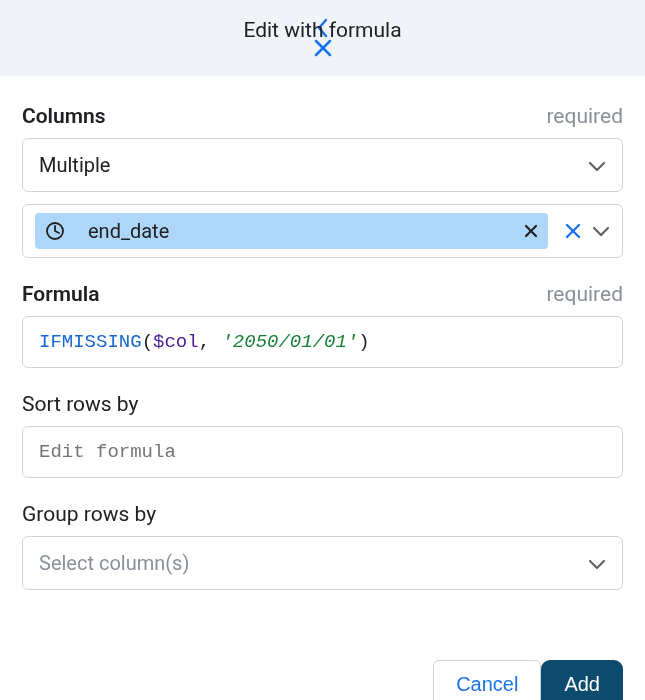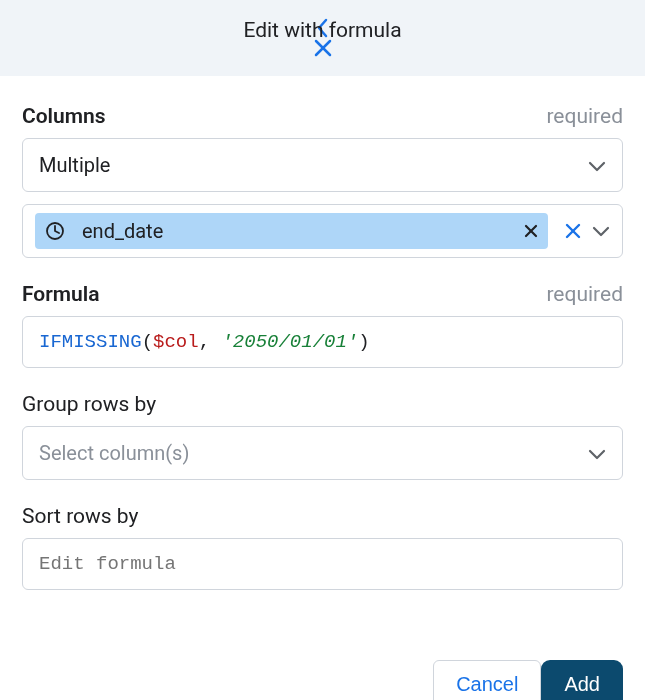--- a/index.html
+++ b/index.html
@@ -97,21 +97,21 @@
       display: flex;
       align-items: center;
       gap: 10px;
     }
     .chip {
       background: #aed6f8;
       border-radius: 4px;
       padding: 6px 10px;
       display: flex;
       align-items: center;
-      gap: 17px;
+      gap: 23px;
       flex: 1;
     }
     .chip-icon {
       display: flex;
       align-items: center;
     }
     .chip-label {
       font-size: 20px;
       color: #202124;
       flex: 1;
@@ -131,21 +131,21 @@
     }
     .code-box {
       border: 1px solid #d0d5dc;
       border-radius: 6px;
       padding: 14px 16px;
       font-family: "SFMono-Regular", Consolas, "Liberation Mono", Menlo, monospace;
       font-size: 19px;
       color: #202124;
     }
     .tok-func { color: #1967d2; }
-    .tok-var { color: #b91c1c; }
+    .tok-var { color: #4c1d95; }
     .tok-str { color: #188038; font-style: italic; }
     .tok-punct { color: #202124; }
     .input-box {
       border: 1px solid #d0d5dc;
       border-radius: 6px;
       padding: 14px 16px;
       font-family: "SFMono-Regular", Consolas, "Liberation Mono", Menlo, monospace;
       font-size: 19px;
       color: #8a9099;
       width: 100%;
@@ -242,34 +242,34 @@
     <div class="label-row">
       <span class="field-label">Formula</span>
       <span class="required-tag">required</span>
     </div>
     <div class="code-box">
       <span class="tok-func">IFMISSING</span><span class="tok-punct">(</span><span class="tok-var">$col</span><span class="tok-punct">, </span><span class="tok-str">'2050/01/01'</span><span class="tok-punct">)</span>
     </div>
   </div>
 
   <div class="field-group">
+    <div class="field-label-normal">Sort rows by</div>
+    <input class="input-box" type="text" placeholder="Edit formula" style="">
+  </div>
+
+  <div class="field-group">
     <div class="field-label-normal">Group rows by</div>
     <div class="select-box">
       <span class="select-box-placeholder">Select column(s)</span>
       <span class="chevron">
         <svg width="18" height="12" viewBox="0 0 18 12" fill="none" stroke="currentColor" stroke-width="2.2" stroke-linecap="round" stroke-linejoin="round">
             <polyline points="2 3 9 10 16 3"></polyline>
           </svg>
       </span>
     </div>
   </div>
 
-  <div class="field-group">
-    <div class="field-label-normal">Sort rows by</div>
-    <input class="input-box" type="text" placeholder="Edit formula" style="">
-  </div>
-
 </div>
 
 <div class="footer">
   <button class="btn btn-secondary">Cancel</button>
   <button class="btn btn-primary">Add</button>
 </div>
 
 </body></html>

